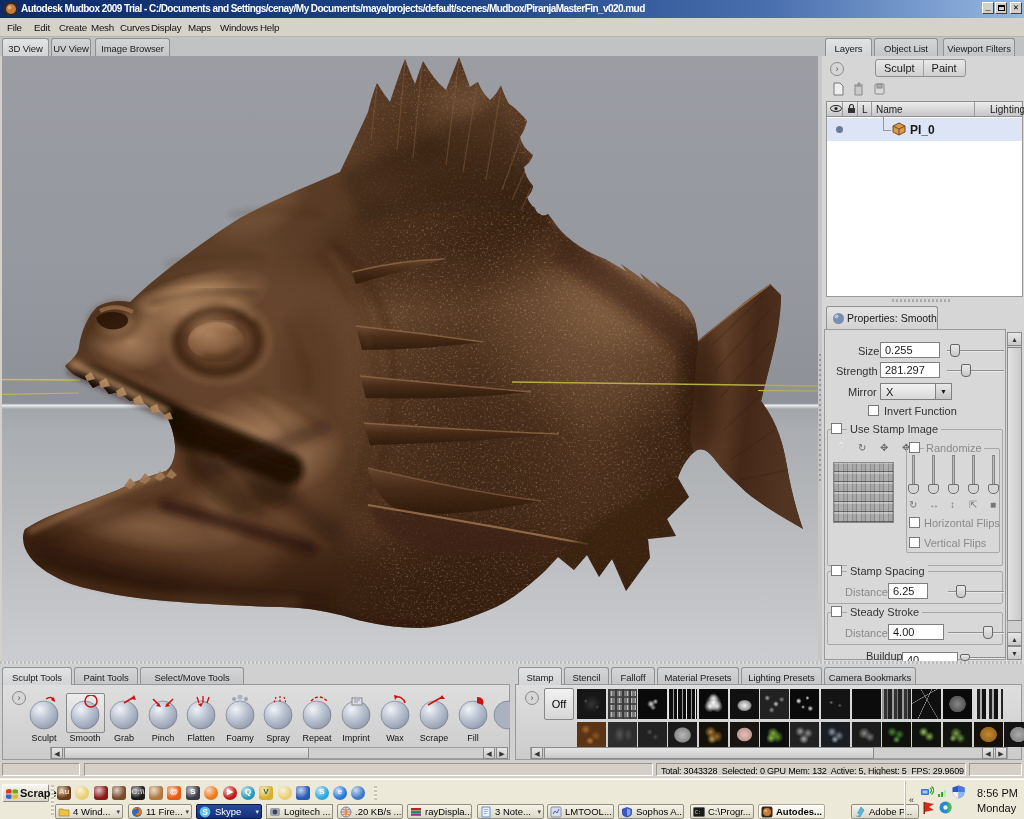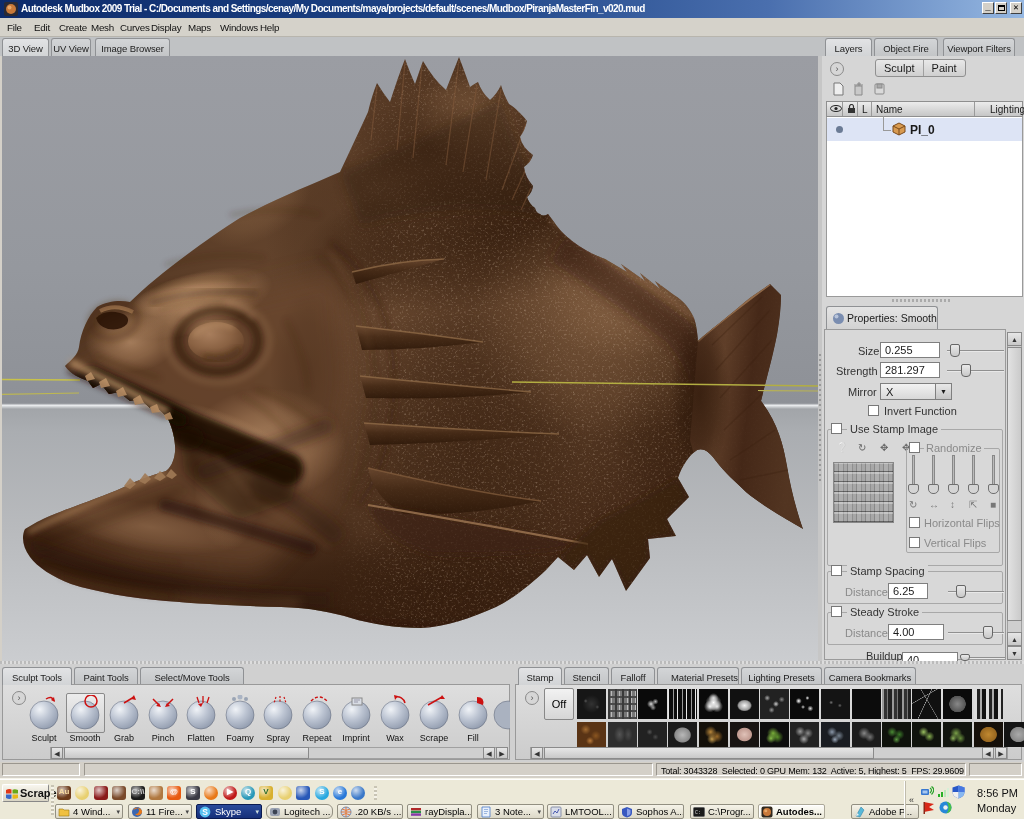--- a/index.html
+++ b/index.html
@@ -93,21 +93,21 @@
     <span style="left:188px;">Maps</span>
       <span style="left:220px;">Windows</span>
       <span style="left:260px;">Help</span>
   </div>
 
   <div id="tabrow">
     <div class="vtab act" style="left:2px;width:47px;">3D View</div>
     <div class="vtab" style="left:51px;width:40px;">UV View</div>
     <div class="vtab" style="left:95px;width:75px;">Image Browser</div>
     <div class="vtab act" style="left:825px;width:47px;">Layers</div>
-    <div class="vtab" style="left:874px;width:64px;">Object Fire</div>
+    <div class="vtab" style="left:874px;width:64px;">Object List</div>
     <div class="vtab" style="left:943px;width:72px;">Viewport Filters</div>
   </div>
 
   <div id="viewport">
     <svg id="fishsvg" width="816" height="605" viewBox="0 0 816 605" style="position:absolute;top:0;left:0;">
       <defs>
         <radialGradient id="gBody" cx="0.42" cy="0.38" r="0.75">
                     <stop offset="0" stop-color="#684830"></stop>
           <stop offset="0.55" stop-color="#503420"></stop>
           <stop offset="0.85" stop-color="#3c2212"></stop>
@@ -508,21 +508,21 @@
   <div id="trays">
     <div style="position:absolute;left:0;top:0;width:1024px;height:3px;background:repeating-linear-gradient(90deg,#bbb 0 2px,#ddd 2px 4px);"></div>
 
     <div class="vtab act" style="left:2px;top:6px;width:70px;">Sculpt Tools</div>
     <div class="vtab" style="left:74px;top:6px;width:64px;">Paint Tools</div>
     <div class="vtab" style="left:140px;top:6px;width:104px;">Select/Move Tools</div>
 
     <div class="vtab act" style="left:518px;top:6px;width:44px;">Stamp</div>
     <div class="vtab" style="left:564px;top:6px;width:45px;">Stencil</div>
     <div class="vtab" style="left:611px;top:6px;width:44px;">Falloff</div>
-    <div class="vtab" style="left:657px;top:6px;width:82px;text-align:right;">Material Presets</div>
+    <div class="vtab" style="left:657px;top:6px;width:82px;">Material Presets</div>
     <div class="vtab" style="left:741px;top:6px;width:81px;">Lighting Presets</div>
     <div class="vtab" style="left:824px;top:6px;width:92px;">Camera Bookmarks</div>
 
     <div style="position:absolute;left:2px;top:23px;width:508px;height:76px;background:linear-gradient(180deg,#dedede,#cccccc);border:1px solid #999;"></div>
     <div class="circbtn" style="left:12px;top:30px;">›</div>
     <div id="tools">
         <svg width="0" height="0" style="position:absolute;">
           <defs>
             <radialGradient id="sphg" cx="0.35" cy="0.3" r="0.95">
               <stop offset="0" stop-color="#f0f3f7"></stop>
@@ -763,21 +763,21 @@
         <span style="position:absolute;right:2px;top:3px;font-size:7px;color:#444;">▾</span>
       </div>
       <div style="position:absolute;left:196px;top:25px;width:66px;height:15px;background:linear-gradient(180deg,#2a4a9a,#16307a);border:1px solid #0a1a50;border-radius:2px;font-size:9.5px;color:#fff;white-space:nowrap;overflow:hidden;">
         <span style="position:absolute;left:2px;top:1px;width:12px;height:12px;"><svg width="12" height="12" viewBox="0 0 12 12">
             <circle cx="6" cy="6" r="5.4" fill="#58c0f0"></circle>
             <text x="6" y="9" font-size="8.5" font-weight="bold" fill="#fff" text-anchor="middle">S</text>
           </svg></span>
         <span style="position:absolute;left:18px;top:1px;">Skype</span>
         <span style="position:absolute;right:2px;top:3px;font-size:7px;color:#cdd;">▾</span>
       </div>
-      <div style="position:absolute;left:266px;top:25px;width:67px;height:15px;background:linear-gradient(180deg,#f5f3e8,#dcd8c8);border:1px solid #928f81;border-radius:6px;font-size:9.5px;white-space:nowrap;overflow:hidden;">
+      <div style="position:absolute;left:266px;top:25px;width:67px;height:15px;background:linear-gradient(180deg,#f5f3e8,#dcd8c8);border:1px solid #928f81;border-radius:0;font-size:9.5px;white-space:nowrap;overflow:hidden;">
         <span style="position:absolute;left:2px;top:1px;width:12px;height:12px;"><svg width="12" height="12" viewBox="0 0 12 12">
             <rect x="1" y="2" width="10" height="8" rx="2" fill="#9aa2b2"></rect>
             <circle cx="6" cy="6" r="2.4" fill="#3a4252"></circle>
           </svg></span>
         <span style="position:absolute;left:17px;top:1px;">Logitech ...</span>
       </div>
       <div style="position:absolute;left:337px;top:25px;width:66px;height:15px;background:linear-gradient(180deg,#f5f3e8,#dcd8c8);border:1px solid #928f81;border-radius:2px;font-size:9.5px;white-space:nowrap;overflow:hidden;">
         <span style="position:absolute;left:2px;top:1px;width:12px;height:12px;"><svg width="12" height="12" viewBox="0 0 12 12">
             <circle cx="6" cy="6" r="5" fill="#d0d8e8" stroke="#7a8aa8"></circle>
             <path d="M1,6 h10 M6,1 v10 M2,3 a7,7 0 0 0 8,0 M2,9 a7,7 0 0 1 8,0" stroke="#e86818" fill="none" stroke-width="0.8"></path>

